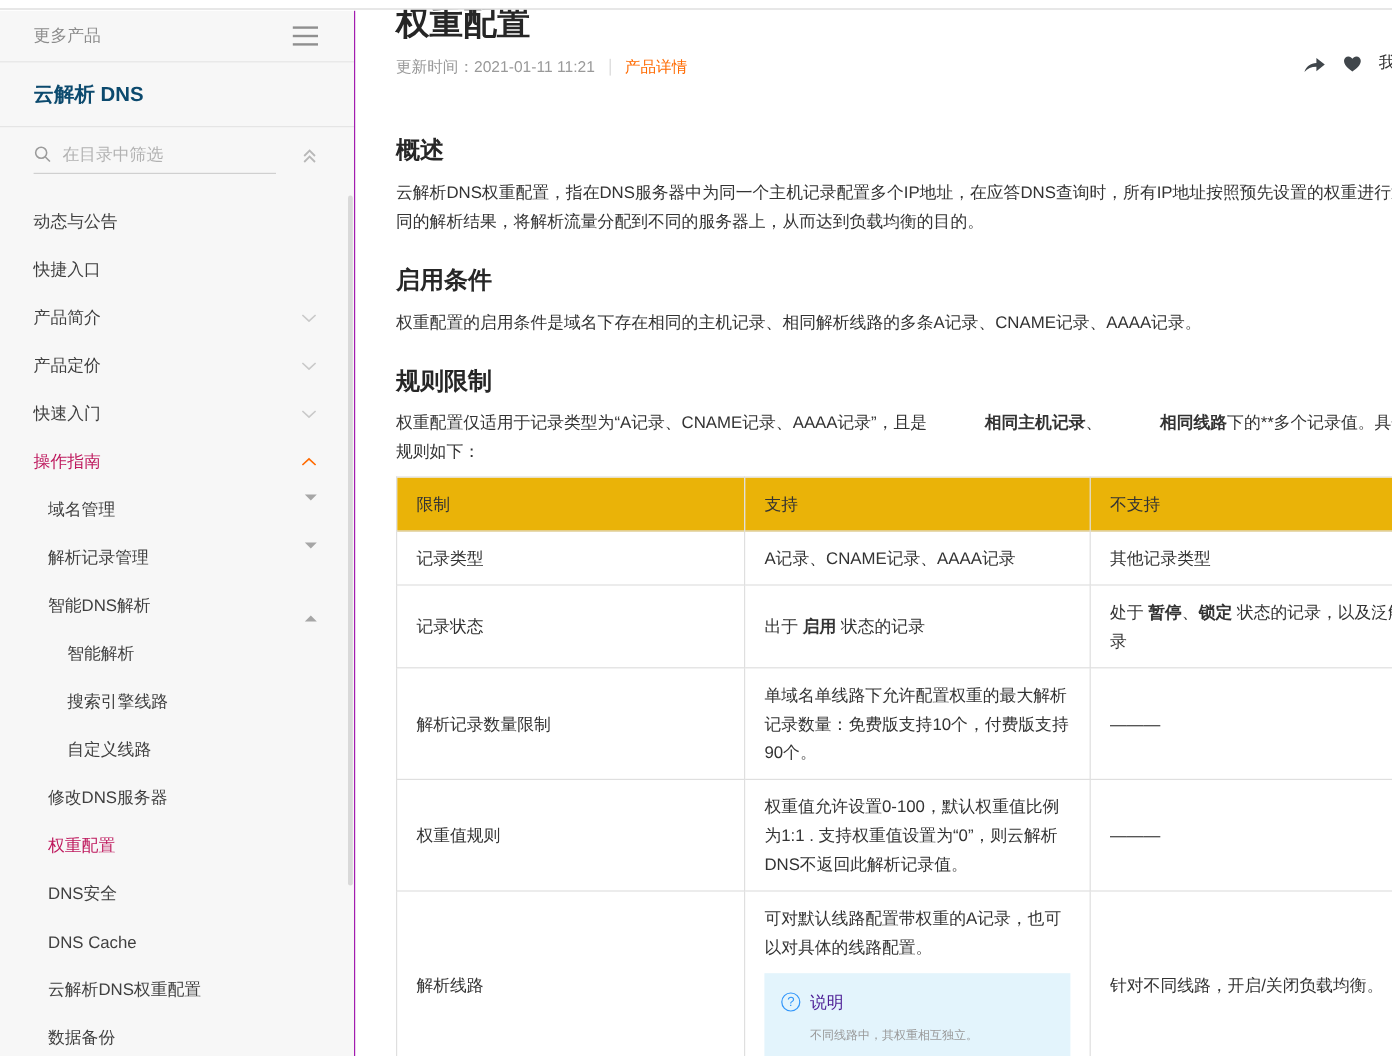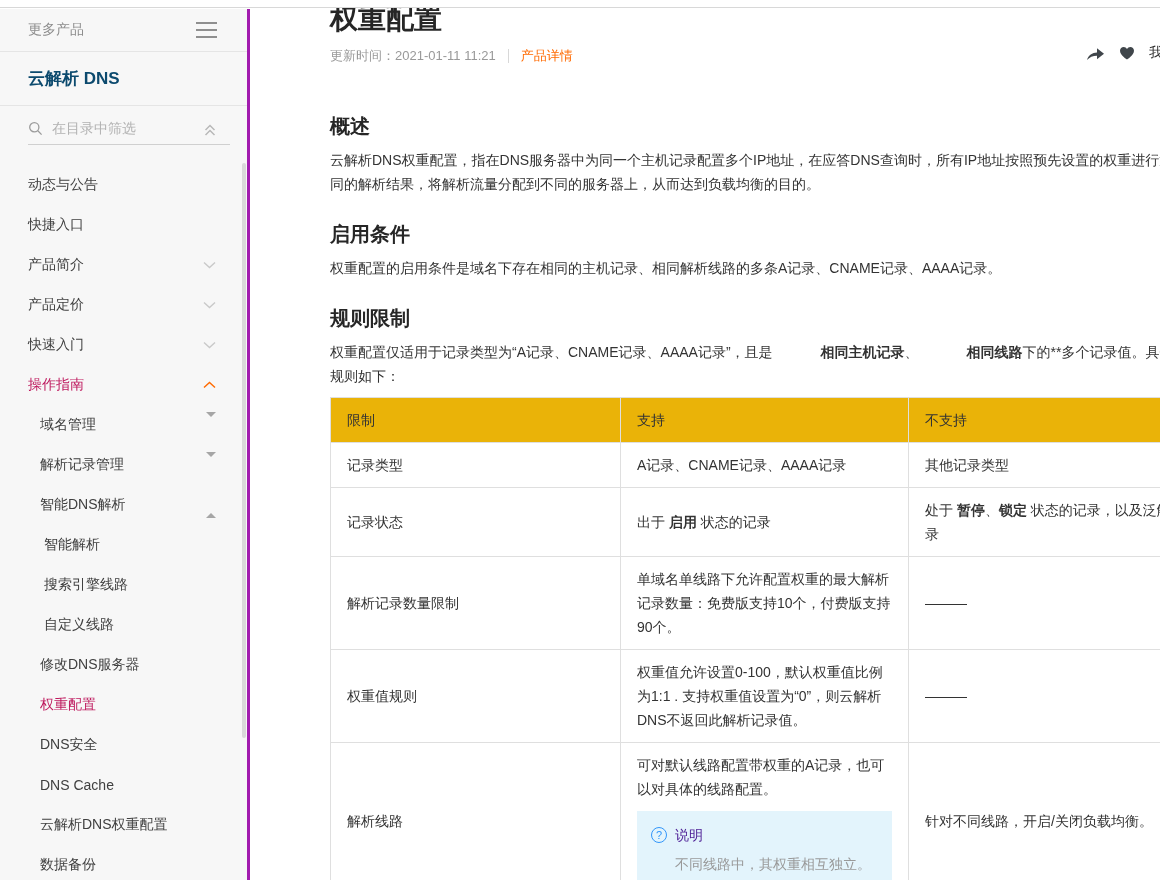--- a/index.html
+++ b/index.html
@@ -4,22 +4,22 @@
 <style>
   * { margin:0; padding:0; box-sizing:border-box; }
   html,body { width:1160px; height:880px; overflow:hidden; position:relative;
     font-family:"Liberation Sans","DejaVu Sans",sans-serif; background:#fff; color:#333; }
 
   
   .top-strip { position:absolute; left:0; top:0; width:1160px; height:8px;
     background:#fff; border-bottom:1px solid #d8d8d8; z-index:5; }
 
   
-  .sidebar { position:absolute; left:0; top:9px; width:250px; height:871px;
-    background:#f7f7f7; border-right:3px solid #a21caf; z-index:2; }
+  .sidebar { position:absolute; left:0; top:9px; width:296px; height:871px;
+    background:#f7f7f7; border-right:1px solid #a21caf; z-index:2; }
   .sb-row1 { height:43px; border-bottom:1px solid #e5e5e5; display:flex; align-items:center;
     padding-left:28px; position:relative; }
   .sb-row1 .more-label { font-size:14px; color:#8c8c8c; cursor:pointer; }
   .hamburger { position:absolute; right:30px; top:13px; width:21px; height:16px; cursor:pointer; }
   .hamburger i { display:block; height:2px; background:#8f8f8f; margin-bottom:5px; }
   .sb-row2 { height:54px; border-bottom:1px solid #e5e5e5; display:flex; align-items:center; padding-left:28px; }
   .sb-row2 .prod-title { font-size:17px; font-weight:bold; color:#0c4a6e; }
   .sb-search { height:57px; position:relative; padding:14px 28px 0 28px; }
   .search-wrap { display:flex; align-items:center; width:202px; border-bottom:1px solid #d0d0d0;
     padding-bottom:8px; }
@@ -27,21 +27,21 @@
   .search-wrap input { border:none; background:transparent; outline:none; font-size:14px;
     color:#333; width:160px; margin-left:9px; font-family:inherit; }
   .search-wrap input::placeholder { color:#b2b2b2; }
   .collapse-all { position:absolute; right:30px; top:17px; cursor:pointer; }
   
   .sb-nav { padding-top:2px; }
   .nav-item { height:40px; display:flex; align-items:center; position:relative;
     font-size:14px; color:#404040; cursor:pointer;text-align:right; }
   .nav-item.lv0 { padding-left:28px; }
   .nav-item.lv1 { padding-left:40px; }
-  .nav-item.lv2 { padding-left:44px; }
+  .nav-item.lv2 { padding-left:56px; }
   .nav-item.active { color:#be185d; }
   .nav-item .chev { position:absolute; right:31px; top:50%; transform:translateY(-50%); line-height:0; }
   .tri-down { width:0; height:0; border-left:5px solid transparent; border-right:5px solid transparent;
     border-top:5px solid #a6a6a6; }
   .tri-up { width:0; height:0; border-left:5px solid transparent; border-right:5px solid transparent;
     border-bottom:5px solid #a6a6a6; }
   .sb-scrollbar { position:absolute; right:1px; top:154px; width:4px; height:575px;
     background:#d9d9d9; border-radius:2px; }
 
   
@@ -70,21 +70,21 @@
   table.limits th, table.limits td { border:1px solid #dfdfdf; padding:10px 16px;
     text-align:left; vertical-align:middle; font-weight:normal; }
   table.limits thead th { background:#eab308; color:#333; }
   table.limits td b { font-weight:bold; }
 
   .note-box { margin-top:10px; background:#e3f4fc; padding:12px 14px; }
   .note-head { display:flex; align-items:center; gap:8px; }
   .q-icon { width:16px; height:16px; border:1px solid #3296fa; border-radius:50%; color:#3296fa;
     font-size:11px; line-height:14px; text-align:center; flex:none; }
   .note-title { color:#4c1d95; font-size:14px; }
-  .note-text { margin-left:24px; margin-top:4px; color:#999; font-size:14px; line-height:26px; }
+  .note-text { margin-left:24px; margin-top:4px; color:#999; font-size:10px; line-height:26px; }
 </style>
 </head>
 <body>
 
 <div class="top-strip"></div>
 
 <div class="sidebar">
   <div class="sb-row1">
     <span class="more-label">更多产品</span>
     <span class="hamburger">

